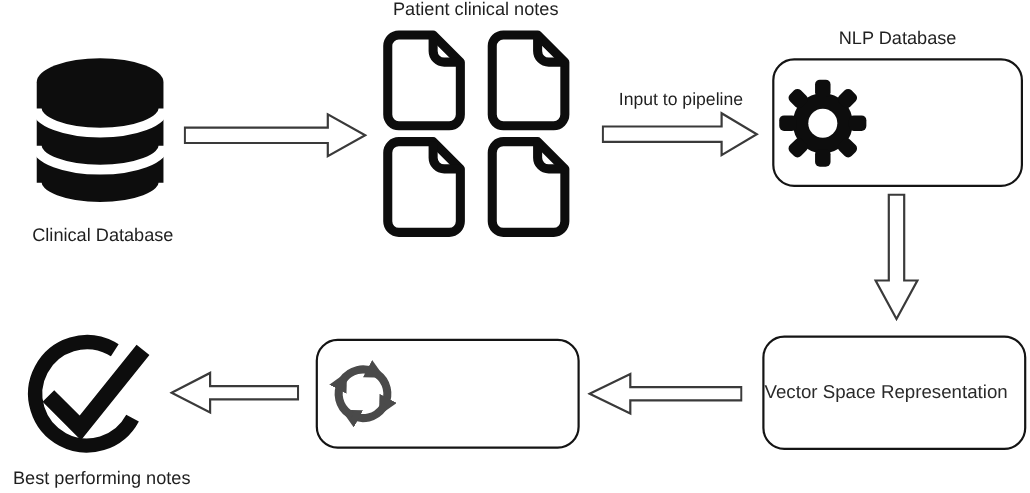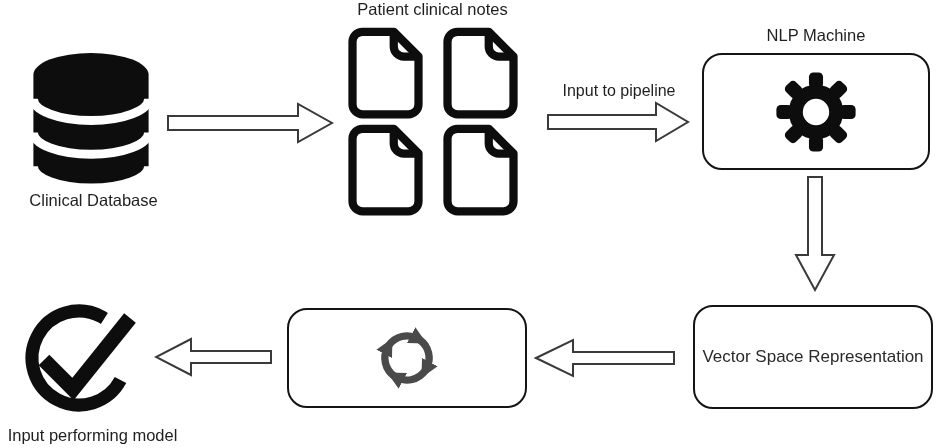--- a/index.html
+++ b/index.html
@@ -4,27 +4,27 @@
 <style>
   * { margin:0; padding:0; box-sizing:border-box; }
   html,body { background:#ffffff; }
   body { font-family:"Liberation Sans", sans-serif; color:#1f1f1f; }
   .canvas { position:relative; width:936px; height:448px; background:#ffffff; overflow:hidden; }
 
   .lbl { position:absolute; font-size:16.5px; line-height:1.2; color:#1f1f1f;
          text-align:center; white-space:nowrap; }
 
   .box { position:absolute; background:#ffffff; border:2px solid #141414;
-         border-radius:20px; display:flex; align-items:center; justify-content:center; }
+         border-radius:20px; display:flex; align-items:center; justify-content:flex-start; }
 
   .arrow { position:absolute; }
 
   
   .db-icon        { position:absolute; left:28px;  top:49px; }
-  .db-label       { left:6px;   top:191px; width:175px; }
+  .db-label       { left:6px;   top:205px; width:175px; }
 
   .edge-extract-label { left:167px; top:79px;  width:166px; font-size:16px; }
   .edge-extract       { left:167px; top:102px; }
 
   .docs-title     { left:340px; top:0px;   width:185px; }
   .docs-grid      { position:absolute; left:347px; top:27px;
                     display:grid; grid-template-columns:77px 77px; gap:5px 18px; }
 
   .edge-input-label { left:548px; top:81px;  width:142px; font-size:16px;text-align:center; }
   .edge-input       { left:547px; top:101px; }
@@ -91,21 +91,21 @@
         <path d="M51 5 V21 A11 11 0 0 0 62 32 H78" fill="none"></path>
       </g>
     </svg>
   </div>
 
   <div class="lbl edge-input-label">Input to pipeline</div>
   <svg class="arrow edge-input" width="143" height="42" viewBox="0 0 143 42">
     <path d="M1 14 L109 14 L109 2 L141 21 L109 40 L109 28 L1 28 Z" fill="#ffffff" stroke="#3a3a3a" stroke-width="2"></path>
   </svg>
 
-  <div class="lbl nlp-title">NLP Machine</div>
+  <div class="lbl nlp-title">NLP Database</div>
   <div class="box nlp-box">
     <svg width="88" height="88" viewBox="0 0 100 100">
       <g fill="#0d0d0d">
         <circle cx="50" cy="50" r="31"></circle>
         <rect x="42" y="5" width="16" height="18" rx="5"></rect>
         <rect x="42" y="5" width="16" height="18" rx="5" transform="rotate(45 50 50)"></rect>
         <rect x="42" y="5" width="16" height="18" rx="5" transform="rotate(90 50 50)"></rect>
         <rect x="42" y="5" width="16" height="18" rx="5" transform="rotate(135 50 50)"></rect>
         <rect x="42" y="5" width="16" height="18" rx="5" transform="rotate(180 50 50)"></rect>
         <rect x="42" y="5" width="16" height="18" rx="5" transform="rotate(225 50 50)"></rect>
@@ -145,15 +145,15 @@
   </div>
 
   <svg class="arrow edge-ml-check" width="118" height="41" viewBox="0 0 118 41">
     <path d="M117 14 L37 14 L37 2 L2 20 L37 38 L37 26 L117 26 Z" fill="#ffffff" stroke="#3a3a3a" stroke-width="2"></path>
   </svg>
 
   <svg class="check-icon" width="125" height="122" viewBox="0 0 125 122">
     <circle cx="61" cy="62" r="47" fill="none" stroke="#0d0d0d" stroke-width="13" stroke-dasharray="225 70.3" transform="rotate(28 61 62)"></circle>
     <path d="M26 64 L55 93 L112 22" fill="none" stroke="#0d0d0d" stroke-width="15"></path>
   </svg>
-  <div class="lbl check-label">Input performing model</div>
+  <div class="lbl check-label">Best performing notes</div>
 
 </div>
 
 </body></html>

